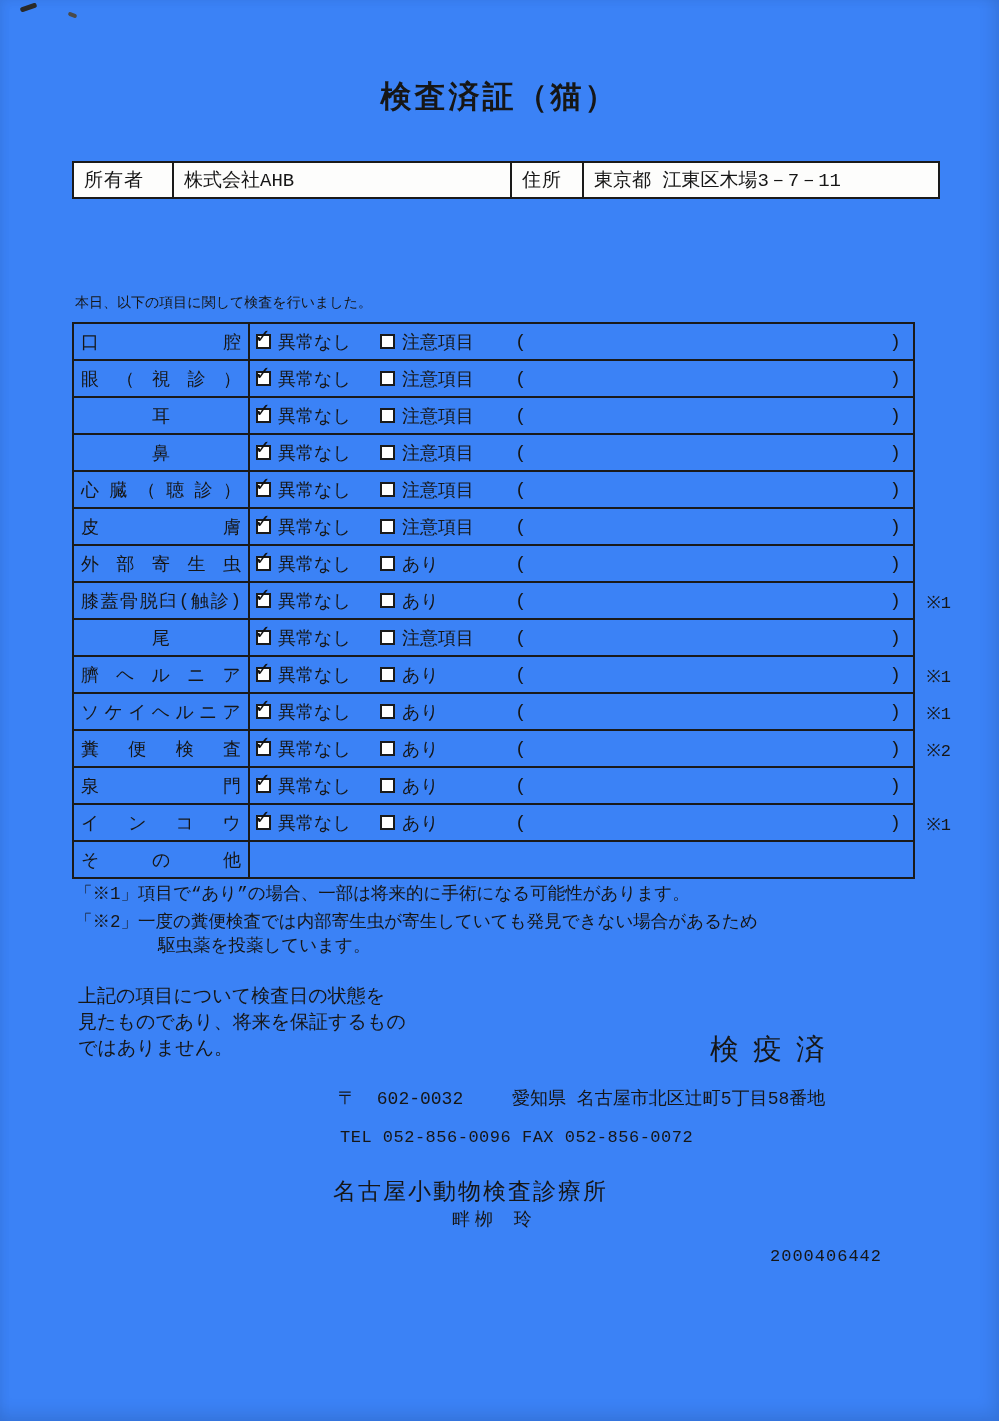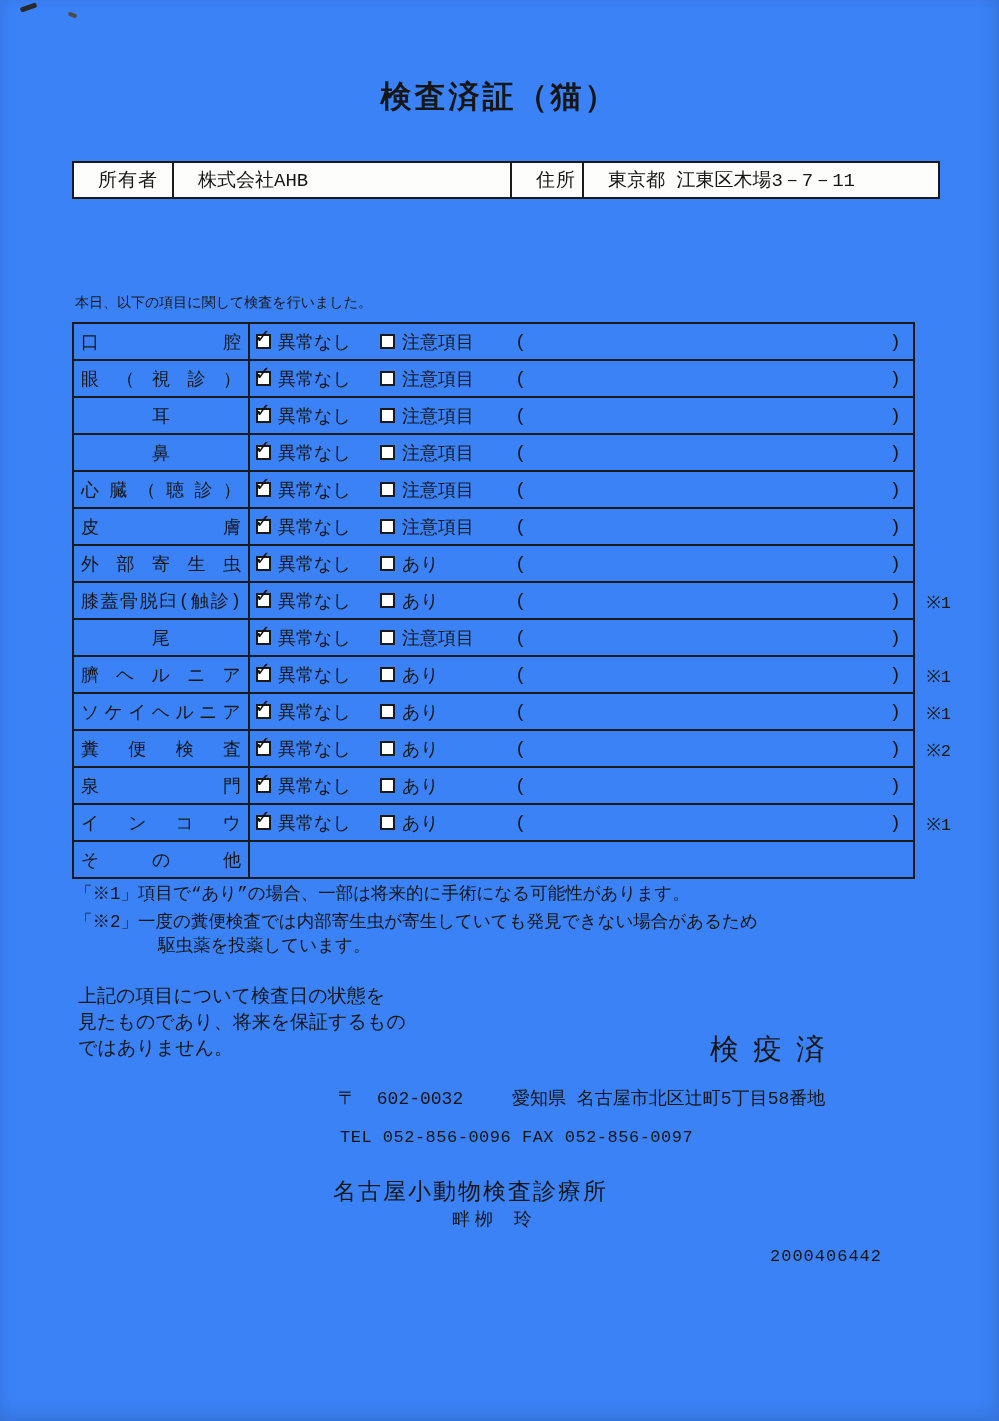--- a/index.html
+++ b/index.html
@@ -25,21 +25,21 @@
            font-size: 31px; font-weight: bold; letter-spacing: 3px; margin: 0; }
 
   .date-row { top: 134px; left: 578px; width: 362px;
               display: flex; justify-content: space-between; font-size: 20px; }
 
   
   .tbl { left: 72px; width: 868px; border: 2px solid #1a1a1a; box-sizing: border-box; background: #fdfdfc; }
   .trow { display: flex; height: 34px; }
   .trow.bb { border-bottom: 2px solid #1a1a1a; }
   .cell { box-sizing: border-box; border-right: 2px solid #1a1a1a;
-          display: flex; align-items: center; padding: 0 24px;
+          display: flex; align-items: center; padding: 0 10px;
           font-size: 19px; white-space: nowrap; overflow: hidden; }
   .cell:last-child { border-right: none; }
   .cell.lbl { letter-spacing: 1px; }
   .cell.center { justify-content: center; padding: 0 2px; }
   .w100 { width: 100px; } .w338 { width: 338px; } .w85 { width: 72px; } .w95 { width: 95px; }
   .grow { flex: 1; }
   .owner-tbl { top: 161px; }
   .pet-tbl { top: 212px; }
   .weight-cell { justify-content: flex-end; padding-right: 18px; }
   .weight-cell .unit { margin-left: 16px; font-size: 18px; }
@@ -444,19 +444,19 @@
   </div>
 
   <div class="abs stamp">検疫済</div>
 
   <div class="abs addr">
     <span>〒</span>
     <span class="pc">602-0032</span>
     <span class="addr-text">愛知県 名古屋市北区辻町5丁目58番地</span>
   </div>
 
-  <div class="abs telfax">TEL 052-856-0096   FAX 052-856-0097</div>
+  <div class="abs telfax">TEL 052-856-0096   FAX 052-856-0072</div>
 
   <div class="abs clinic-name">名古屋小動物検査診療所</div>
   <div class="abs vet-name">畔栁 玲</div>
   <div class="abs serial">2000406442</div>
 
 </div>
 
 </body></html>

